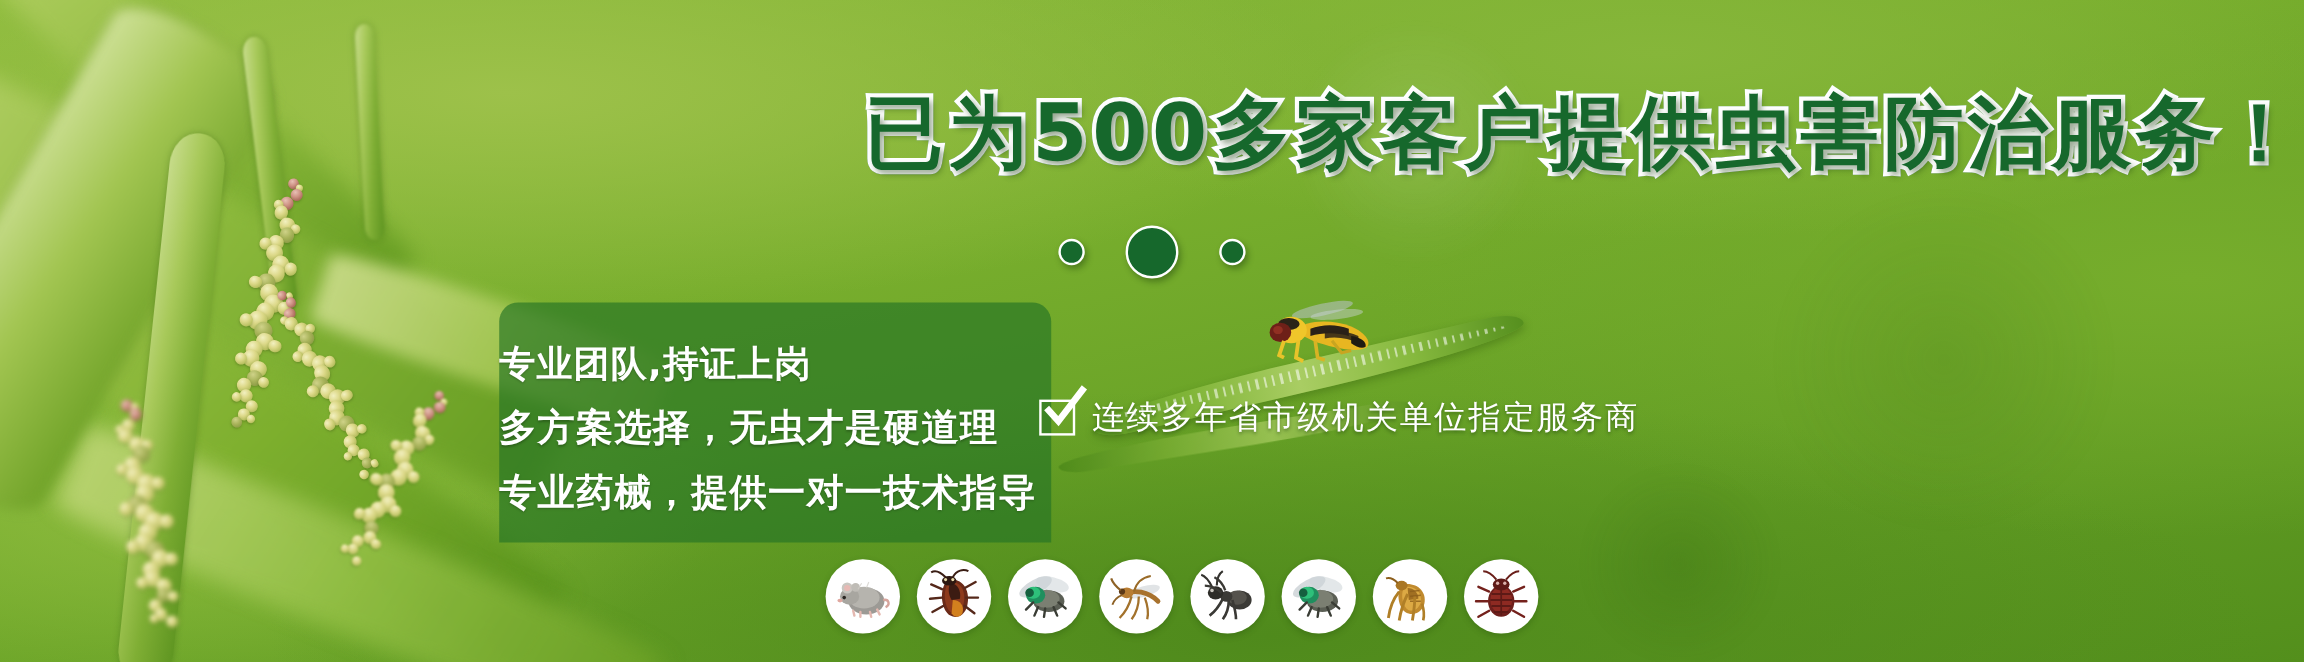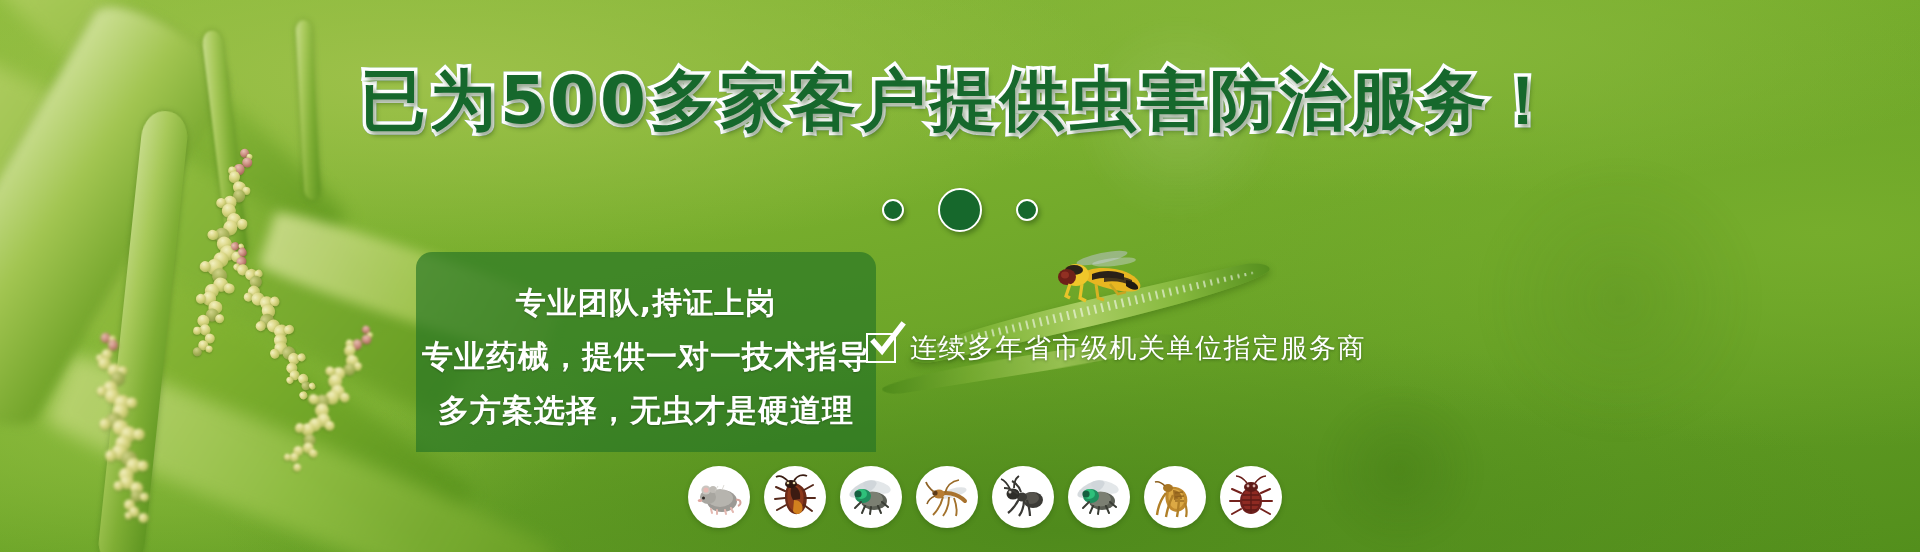--- a/index.html
+++ b/index.html
@@ -112,22 +112,22 @@
     position:absolute; left:880px; top:355px;
     width:300px; height:18px;
     background:linear-gradient(92deg,#4e8a1a 0%,#76ab31 30%,#9cc456 60%,#5e9822 100%);
     border-radius:50% 8% 50% 8% / 60% 40% 60% 40%;
     transform:rotate(-9deg);
     opacity:.9; filter:blur(.6px);
   }
 
   
   .headline{
-    position:absolute; left:0; top:68px; width:1920px;
-    text-align:center;
+    position:absolute; left:0; top:78px; width:1920px;
+    text-align:right;
     font-family:"DejaVu Sans","Liberation Sans",sans-serif;
     font-size:66px; font-weight:bold;
     letter-spacing:4px;
     line-height:1.0;
     color:#16682c;
     -webkit-text-stroke:7px #ffffff;
     paint-order:stroke fill;
     text-shadow:3px 4px 5px rgba(25,60,10,.45);
     white-space:nowrap;
   }
@@ -151,21 +151,21 @@
   .dot.small{ width:22px; height:22px; }
   .dot.big{ width:44px; height:44px; }
 
   
   .panel{
     position:absolute; left:416px; top:252px;
     width:460px; height:200px;
     background:rgba(36,116,36,.66);
     border-radius:16px 16px 0 0;
     display:flex; flex-direction:column;
-    justify-content:center; align-items:center;
+    justify-content:center; 
     gap:12px;
     padding:10px 0 0 0;
   }
   .panel-line{
     color:#ffffff;
     font-family:"DejaVu Sans","Liberation Sans",sans-serif;
     font-weight:bold;
     letter-spacing:1px;
     white-space:nowrap;
     text-shadow:0 1px 2px rgba(0,0,0,.25);
@@ -407,22 +407,22 @@
   </div>
 
   <div class="dots">
     <span class="dot small"></span>
     <span class="dot big"></span>
     <span class="dot small"></span>
   </div>
 
   <div class="panel">
     <div class="panel-line l1">专业团队,持证上岗</div>
+    <div class="panel-line l2">多方案选择，无虫才是硬道理</div>
     <div class="panel-line l3">专业药械，提供一对一技术指导</div>
-    <div class="panel-line l2">多方案选择，无虫才是硬道理</div>
   </div>
 
   <div class="bullets">
     <div class="bullet">
       <span class="check-box">
         <svg viewBox="0 0 34 34">
             <path d="M4 18 L12 27 L32 1" stroke="#ffffff" stroke-width="5.5" fill="none" stroke-linecap="square"></path>
           </svg>
       </span>
       <span class="bullet-text">连续多年省市级机关单位指定服务商</span>

